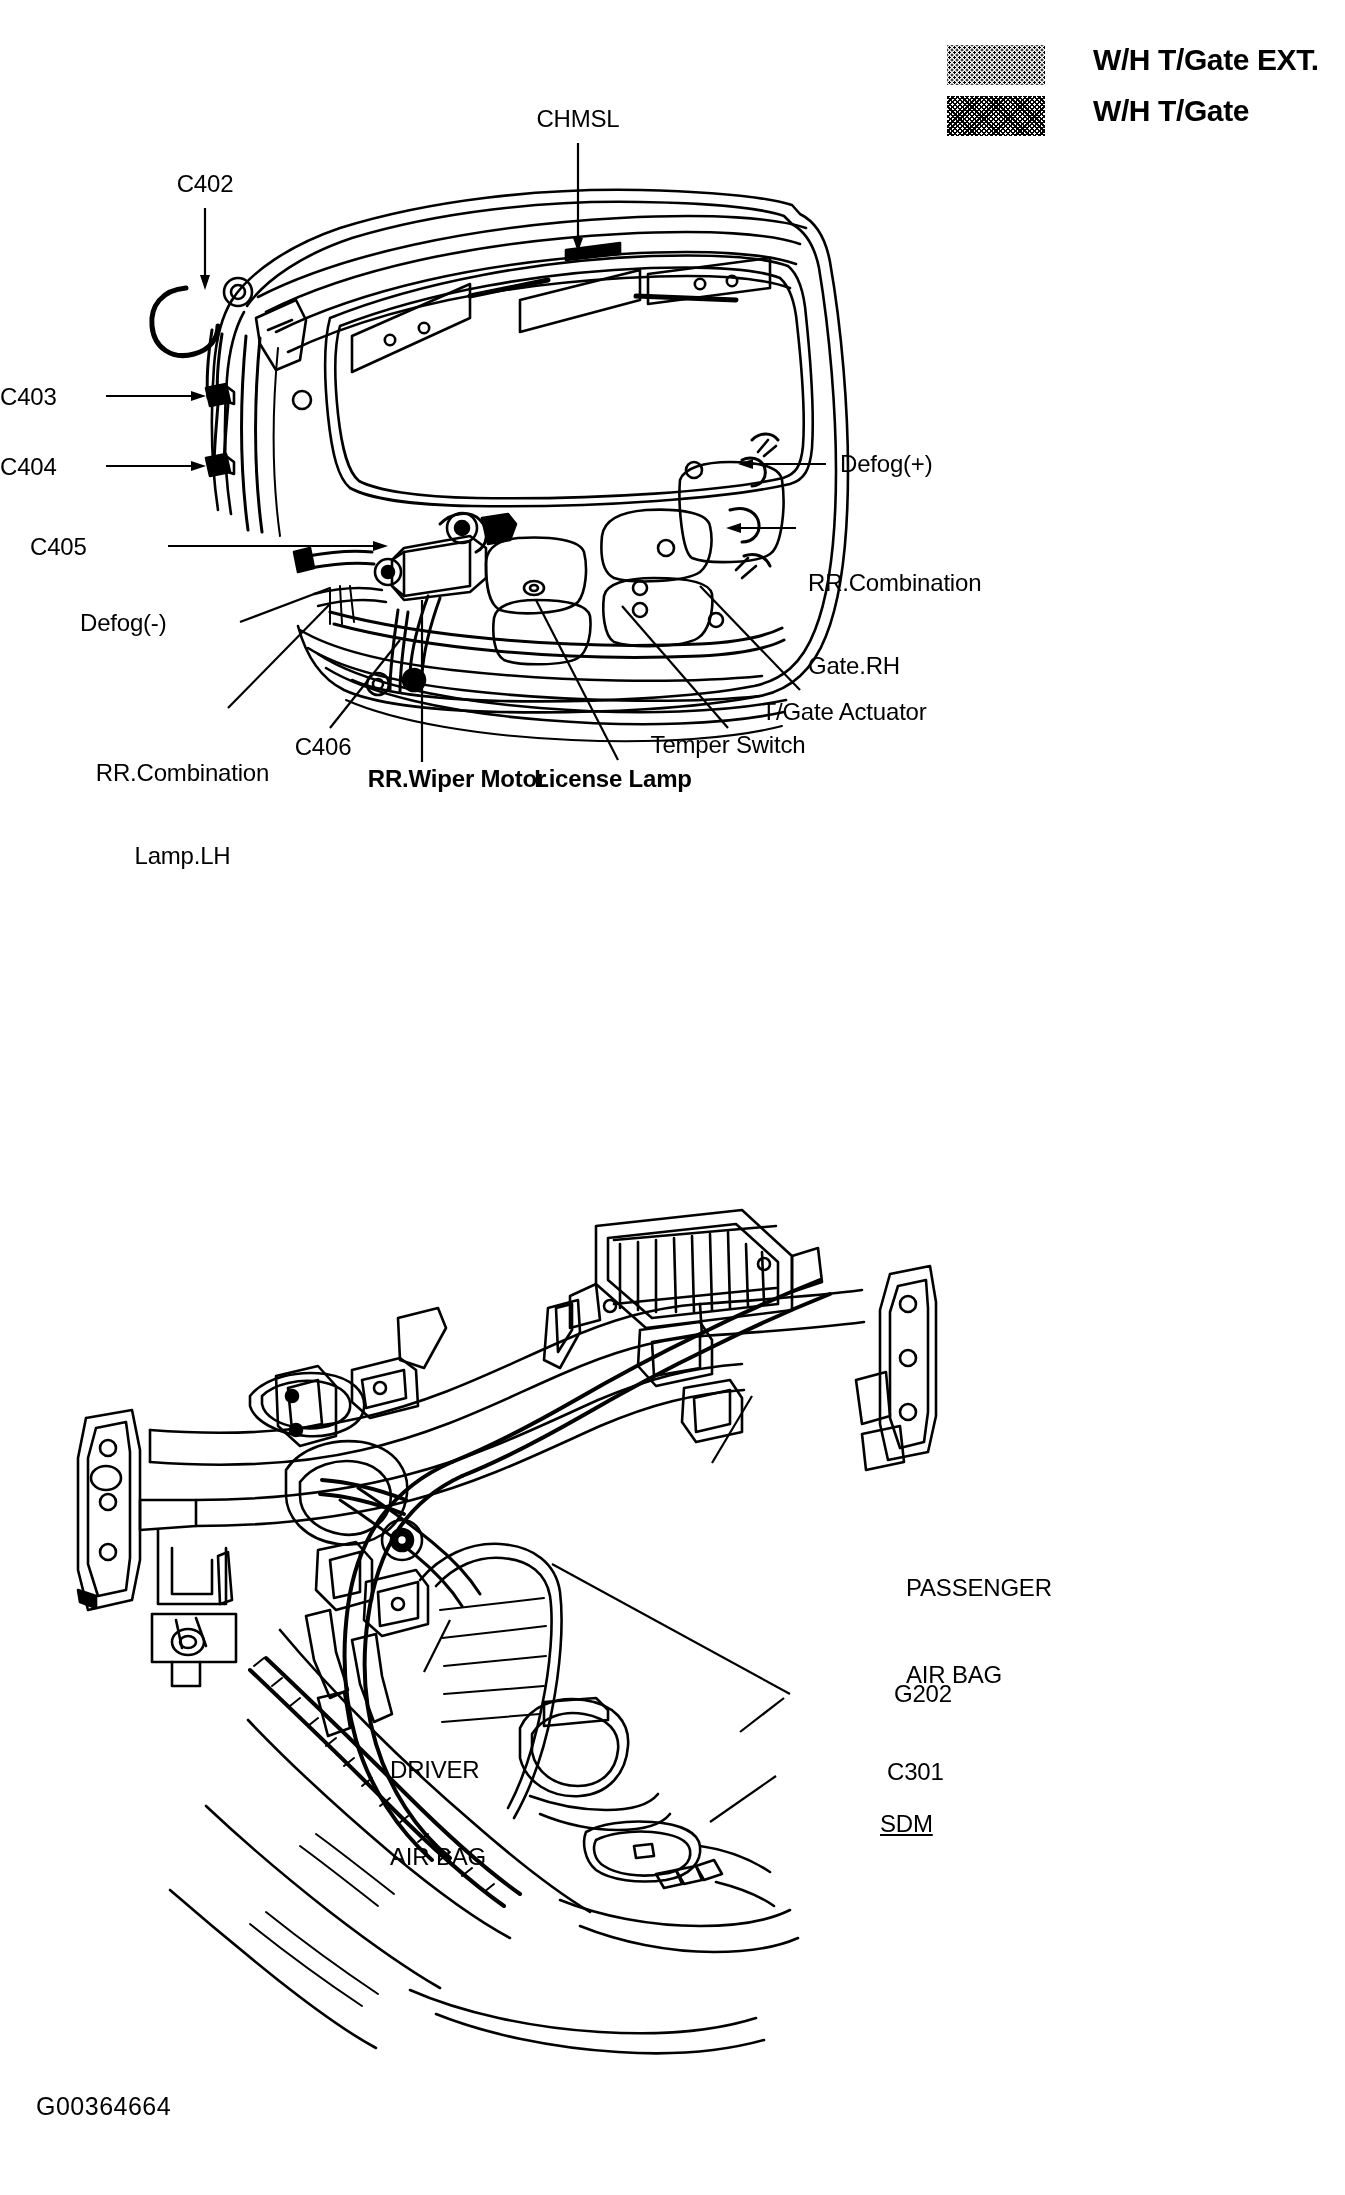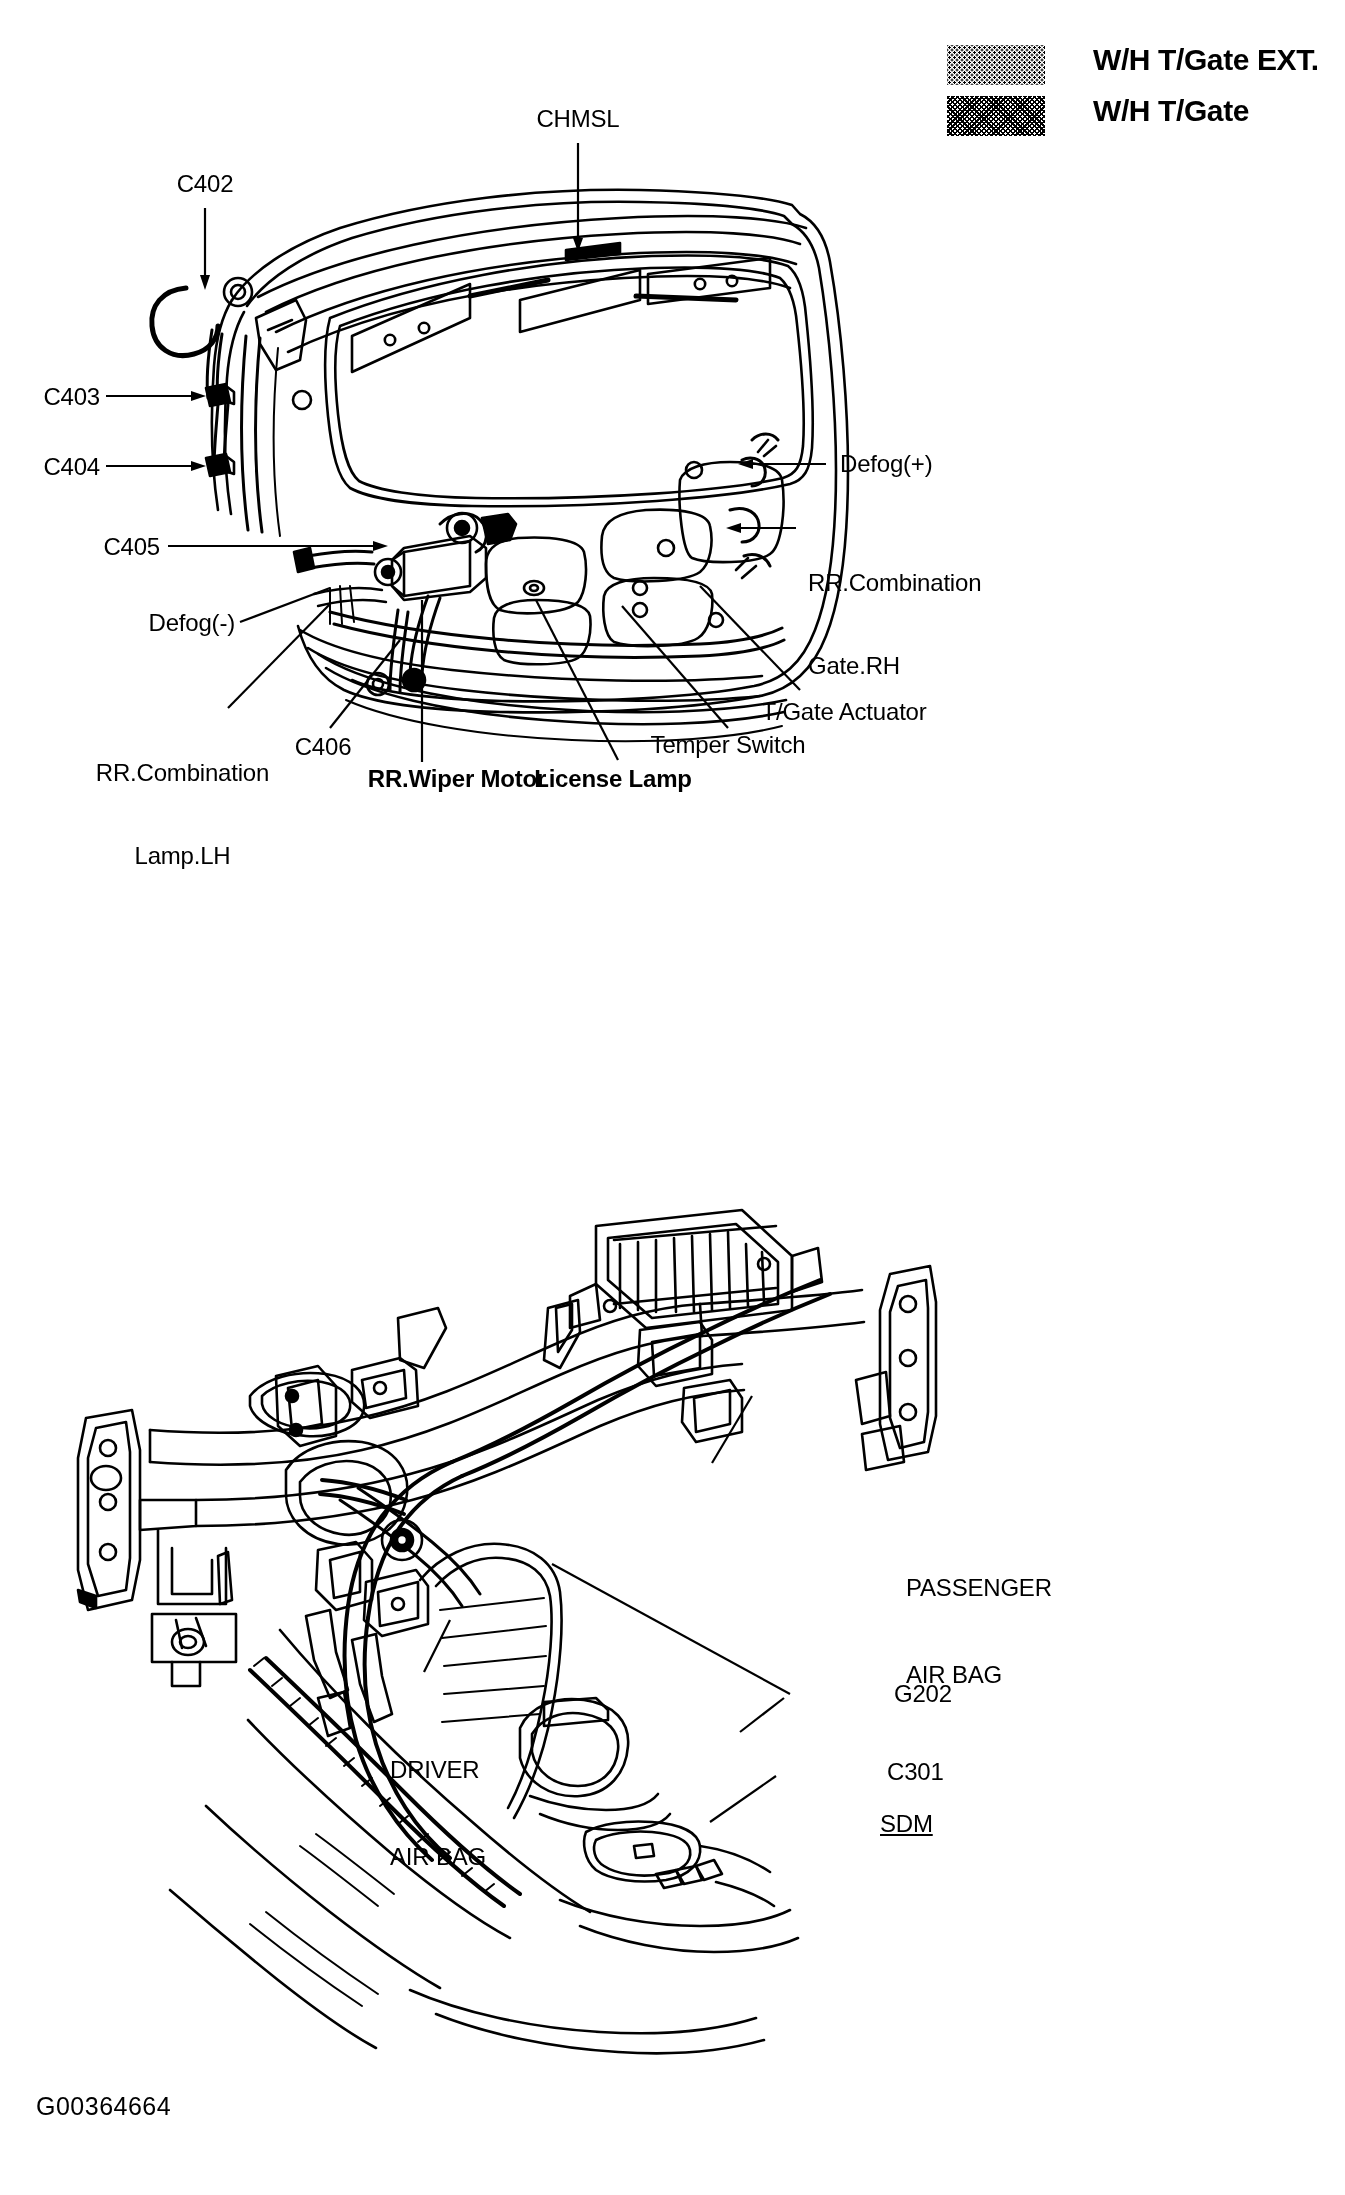--- a/index.html
+++ b/index.html
@@ -55,21 +55,21 @@
   
   .callout {
     position: absolute;
     font-size: 24px;
     line-height: 1.16;
     white-space: pre;
     letter-spacing: -0.2px;
   }
   .callout.bold { font-weight: bold; }
   .callout.ctr { text-align: center; }
-  .callout.rt  { text-align: right; }
+  .callout.rt  { }
 
   
   #footer-code {
     position: absolute;
     left: 36px;
     top: 2092px;
     font-size: 25px;
     letter-spacing: 0.5px;
   }
 

